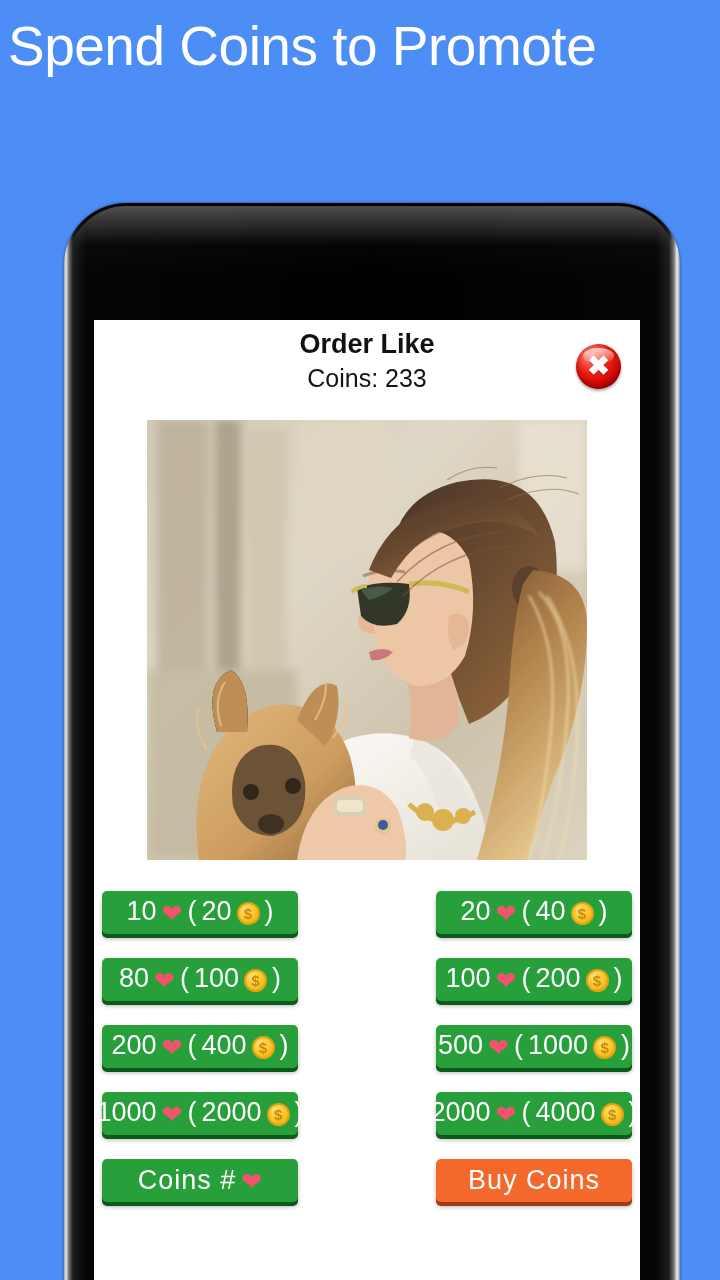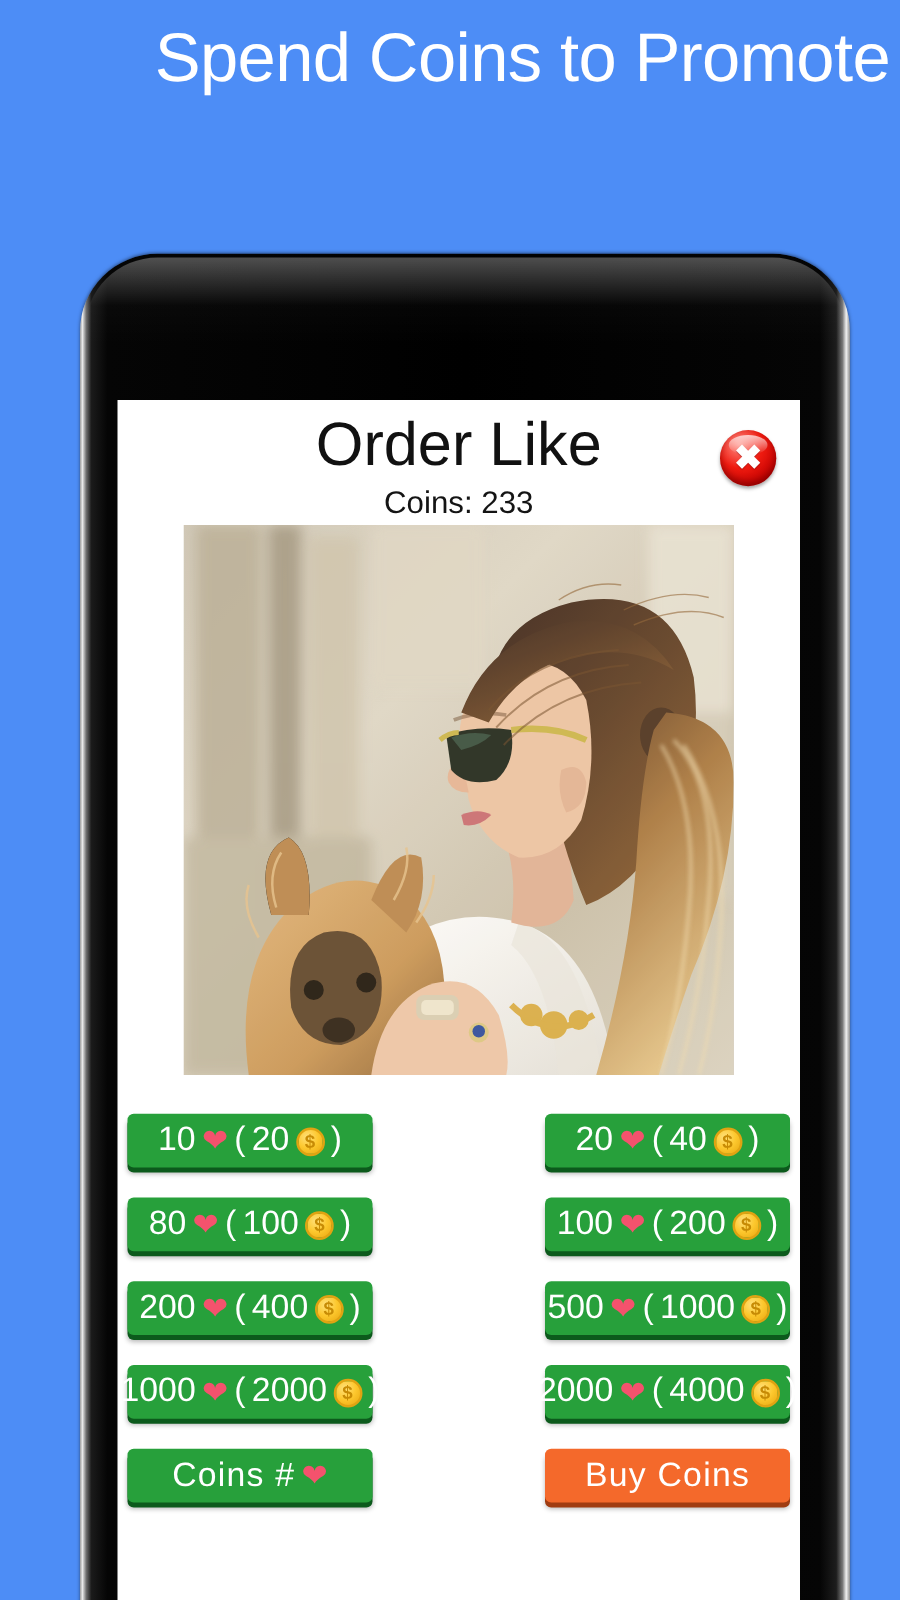--- a/index.html
+++ b/index.html
@@ -15,21 +15,21 @@
     font-family: "Liberation Sans", sans-serif;
     position: relative;
   }
 
   
   .promo {
     position: absolute;
     top: 0; left: 0;
     width: 720px;
     padding: 18px 8px 0 8px;
-    text-align: right;
+    text-align: left;
   }
   .promo-line1 {
     color: #ffffff;
     font-size: 55px;
     line-height: 1.03;
     font-weight: 400;
     letter-spacing: -0.5px;
     white-space: nowrap;
   }
   .promo-line2 {
@@ -78,23 +78,23 @@
   }
 
   
   .app-header {
     position: relative;
     height: 100px;
     padding-top: 10px;
   }
   .app-title {
     text-align: center;
-    font-size: 49px;
+    font-size: 27px;
     color: #111111;
-    font-weight: 400;
+    font-weight: 700;
     letter-spacing: 0px;
     line-height: 1.1;
   }
   .coins-line {
     text-align: center;
     font-size: 25px;
     color: #141414;
     margin-top: 4px;
   }
   .close-btn {

